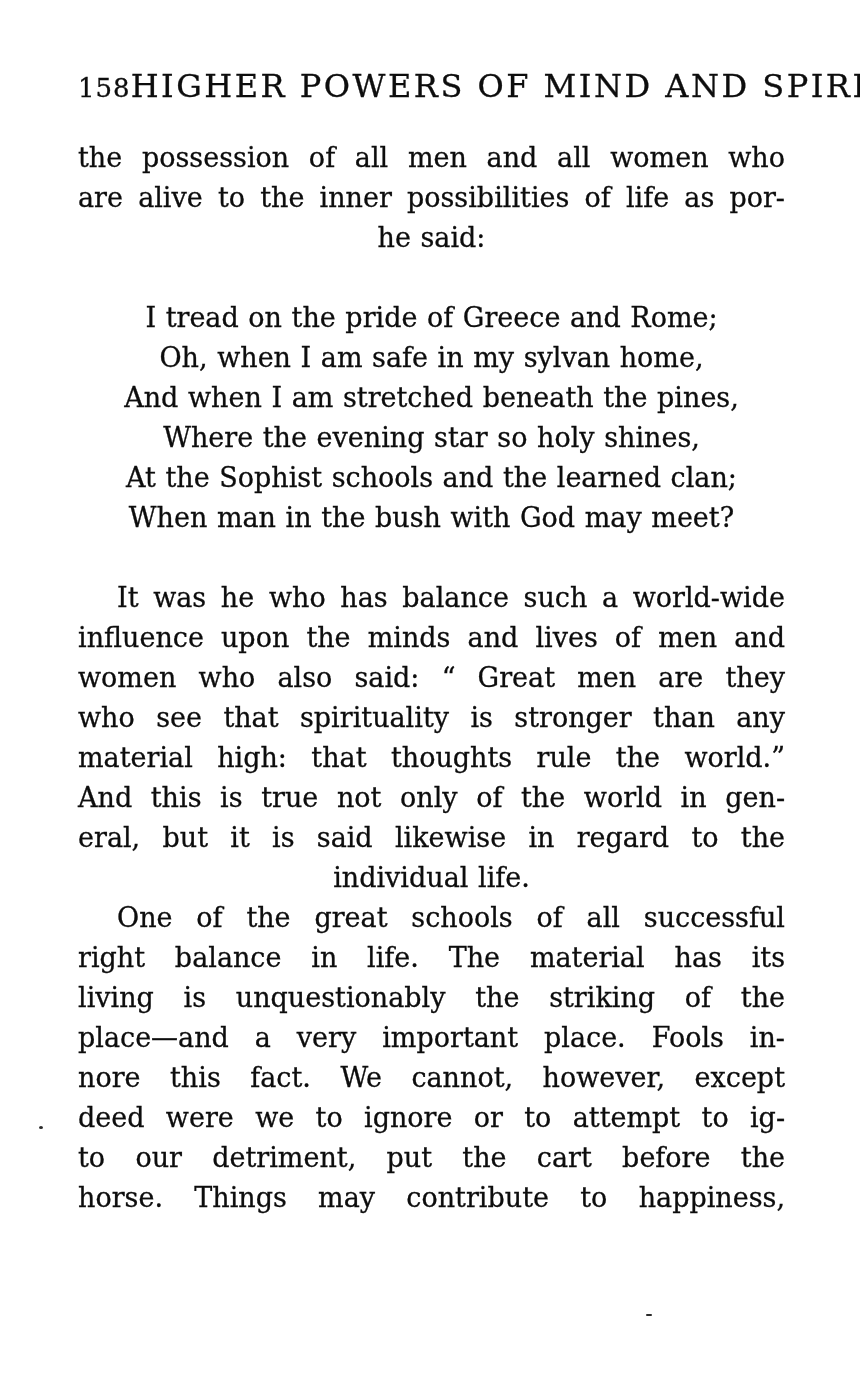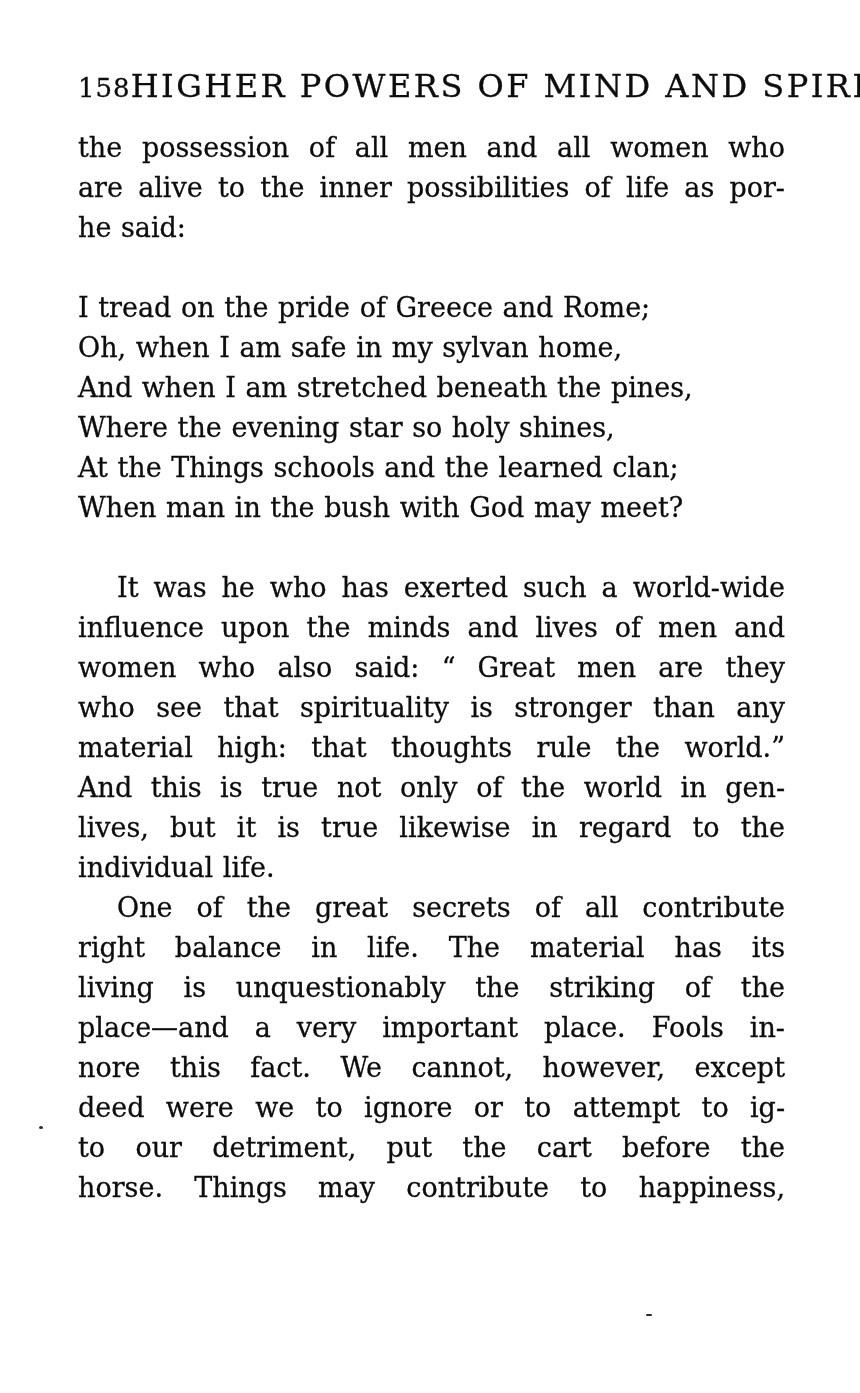--- a/index.html
+++ b/index.html
@@ -33,30 +33,30 @@
     font-size: 26px;
     letter-spacing: 1px;
   }
   .running-title {
     flex: 1;
     text-align: center;
     font-size: 32px;
     letter-spacing: 2.5px;
   }
   .body-text {
-    margin-top: 22px;
+    margin-top: 32px;
     font-size: 27px;
     line-height: 40px;
     word-spacing: 1px;
   }
   .block { margin: 0; }
   .block.poem { margin: 40px 0; }
   .line {
     height: 40px;
-    text-align: left;
+    text-align: center;
   }
   .line.just {
     text-align: justify;
     text-align-last: justify;
   }
   .line.indent {
     text-indent: 39px;
   }
   .speck {
     position: absolute;
@@ -82,35 +82,35 @@
     <section class="block paragraph">
           <div class="line just">the possession of all men and all women who</div>
           <div class="line just">are alive to the inner possibilities of life as por-</div>
           <div class="line">he said:</div>
         </section>
         <section class="block poem">
           <div class="line">I tread on the pride of Greece and Rome;</div>
           <div class="line">Oh, when I am safe in my sylvan home,</div>
           <div class="line">And when I am stretched beneath the pines,</div>
           <div class="line">Where the evening star so holy shines,</div>
-          <div class="line">At the Things schools and the learned clan;</div>
+          <div class="line">At the Sophist schools and the learned clan;</div>
           <div class="line">When man in the bush with God may meet?</div>
         </section>
         <section class="block paragraph">
-          <div class="line just indent">It was he who has exerted such a world-wide</div>
+          <div class="line just indent">It was he who has balance such a world-wide</div>
           <div class="line just">influence upon the minds and lives of men and</div>
           <div class="line just">women who also said: “ Great men are they</div>
           <div class="line just">who see that spirituality is stronger than any</div>
           <div class="line just">material high: that thoughts rule the world.”</div>
           <div class="line just">And this is true not only of the world in gen-</div>
-          <div class="line just">lives, but it is true likewise in regard to the</div>
+          <div class="line just">eral, but it is said likewise in regard to the</div>
           <div class="line">individual life.</div>
         </section>
         <section class="block paragraph">
-          <div class="line just indent">One of the great secrets of all contribute</div>
+          <div class="line just indent">One of the great schools of all successful</div>
           <div class="line just">right balance in life. The material has its</div>
           <div class="line just">living is unquestionably the striking of the</div>
           <div class="line just">place—and a very important place. Fools in-</div>
           <div class="line just">nore this fact. We cannot, however, except</div>
           <div class="line just">deed were we to ignore or to attempt to ig-</div>
           <div class="line just">to our detriment, put the cart before the</div>
           <div class="line just">horse. Things may contribute to happiness,</div>
         </section>
       </main>
 

